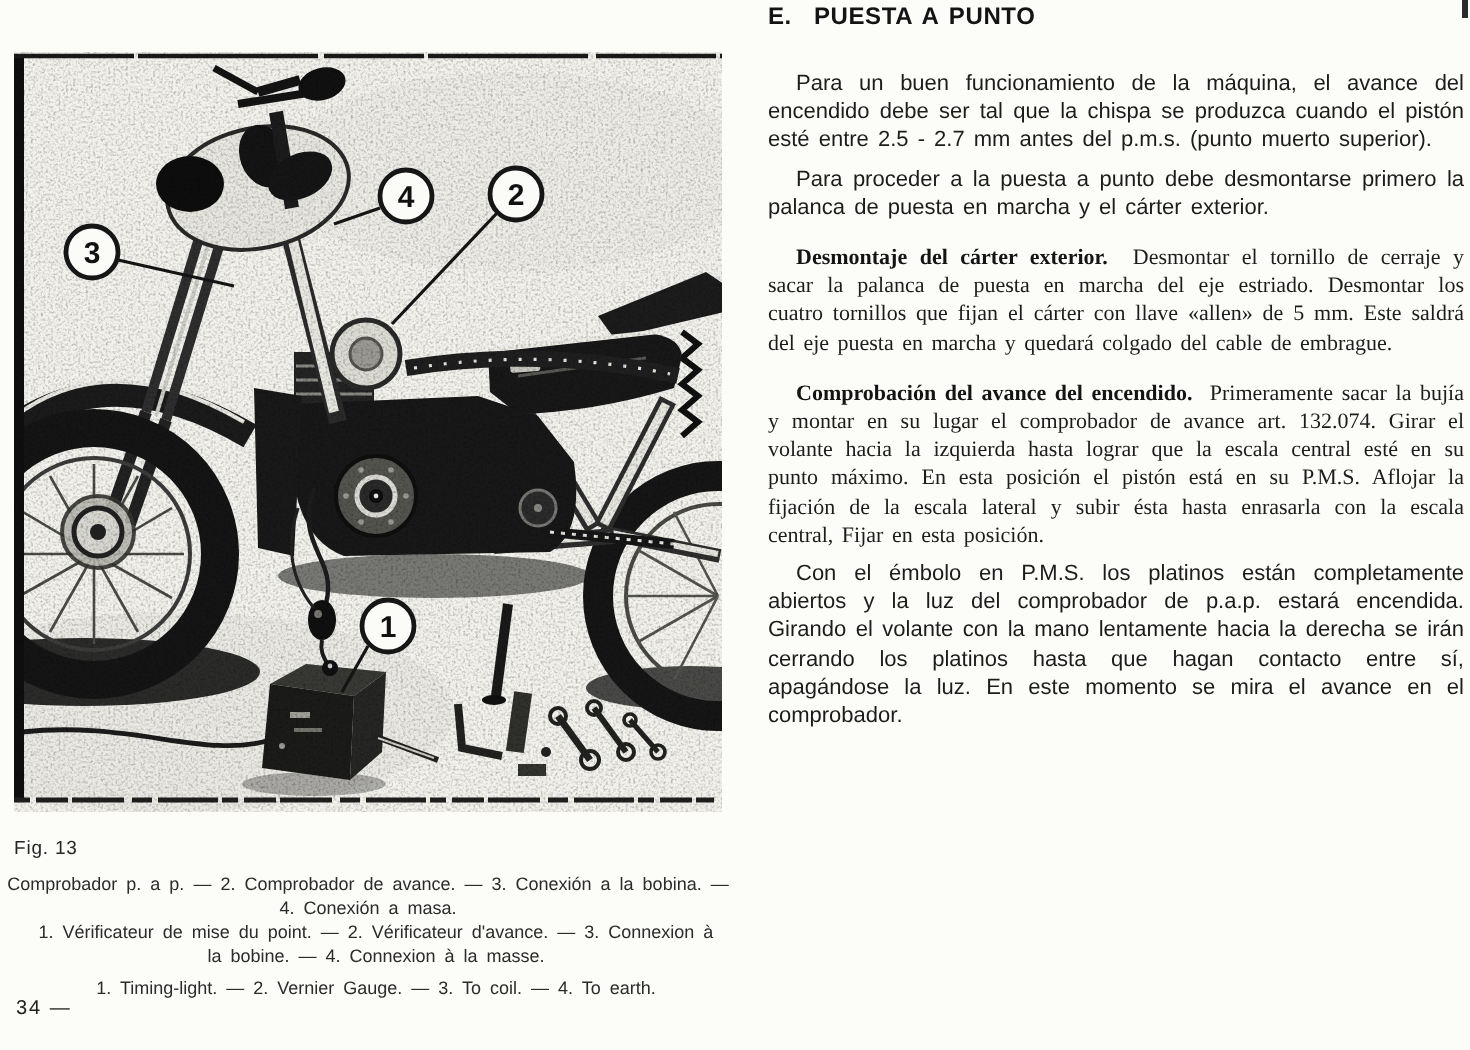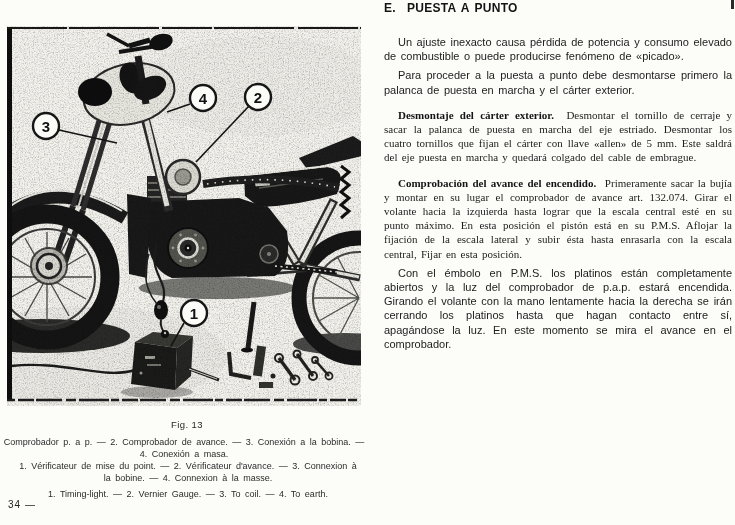--- a/index.html
+++ b/index.html
@@ -7,22 +7,22 @@
     position:relative;
     width:735px;height:525px;
     background:#fcfcf9;
     overflow:hidden;
     font-family:"Liberation Sans","DejaVu Sans",sans-serif;
     color:#1c1c1c;
   }
   .scan-artifact{position:absolute;right:1px;top:0;width:3px;height:9px;background:#2a2a2a;}
   .photo-wrap{position:absolute;left:7px;top:26px;width:354px;height:380px;}
   .fig-label{
-    position:absolute;left:21px;top:419px;width:332px;
-    text-align:center;font-size:9.5px;color:#262626;letter-spacing:.4px;
+    position:absolute;left:7px;top:419px;width:332px;
+    text-align:left;font-size:9.5px;color:#262626;letter-spacing:.4px;
   }
   .caption{
     position:absolute;text-align:center;
     font-size:9px;line-height:11.5px;color:#2b2b2b;word-spacing:2px;
   }
   .caption-es{left:2px;top:437px;width:364px;}
   .caption-fr{left:14px;top:461px;width:348px;}
   .caption-en{left:14px;top:489px;width:348px;}
   .page-num{position:absolute;left:8px;top:499px;font-size:10px;color:#222;letter-spacing:1px;}
   .text-col{
@@ -246,22 +246,22 @@
   <div class="fig-label">Fig. 13</div>
   <div class="caption caption-es">Comprobador p. a p. — 2. Comprobador de avance. — 3. Conexión a la bobina. — 4. Conexión a masa.</div>
   <div class="caption caption-fr">1. Vérificateur de mise du point. — 2. Vérificateur d'avance. — 3. Connexion à la bobine. — 4. Connexion à la masse.</div>
   <div class="caption caption-en">1. Timing-light. — 2. Vernier Gauge. — 3. To coil. — 4. To earth.</div>
 
   <div class="page-num">34 —</div>
 
   <div class="text-col">
     <h1><span class="h-index">E.</span><span>PUESTA A PUNTO</span></h1>
 
-
-    <p class="body-p"><span>Un ajuste inexacto causa pérdida de potencia y consumo elevado de combustible o puede producirse fenómeno de «picado».</span></p>
+    <p class="body-p"><span>Para un buen funcionamiento de la máquina, el avance del encendido debe ser tal que la chispa se produzca cuando el pistón esté entre 2.5 - 2.7 mm antes del p.m.s. (punto muerto superior).</span></p>
+
 
     <p class="body-p"><span>Para proceder a la puesta a punto debe desmontarse primero la palanca de puesta en marcha y el cárter exterior.</span></p>
 
     <p class="body-p section"><b class="lead">Desmontaje del cárter exterior.</b><span>Desmontar el tornillo de cerraje y sacar la palanca de puesta en marcha del eje estriado. Desmontar los cuatro tornillos que fijan el cárter con llave «allen» de 5 mm. Este saldrá del eje puesta en marcha y quedará colgado del cable de embrague.</span></p>
 
     <p class="body-p section"><b class="lead">Comprobación del avance del encendido.</b><span>Primeramente sacar la bujía y montar en su lugar el comprobador de avance art. 132.074. Girar el volante hacia la izquierda hasta lograr que la escala central esté en su punto máximo. En esta posición el pistón está en su P.M.S. Aflojar la fijación de la escala lateral y subir ésta hasta enrasarla con la escala central, Fijar en esta posición.</span></p>
 
 
     <p class="body-p"><span>Con el émbolo en P.M.S. los platinos están completamente abiertos y la luz del comprobador de p.a.p. estará encendida. Girando el volante con la mano lentamente hacia la derecha se irán cerrando los platinos hasta que hagan contacto entre sí, apagándose la luz. En este momento se mira el avance en el comprobador.</span></p>
   </div>

